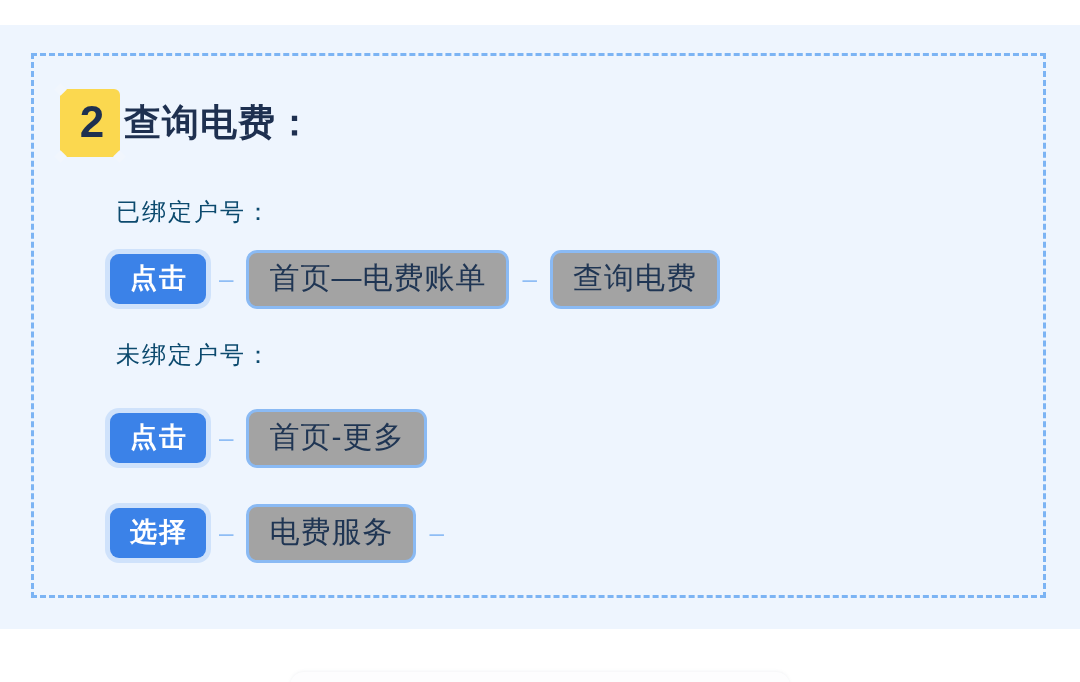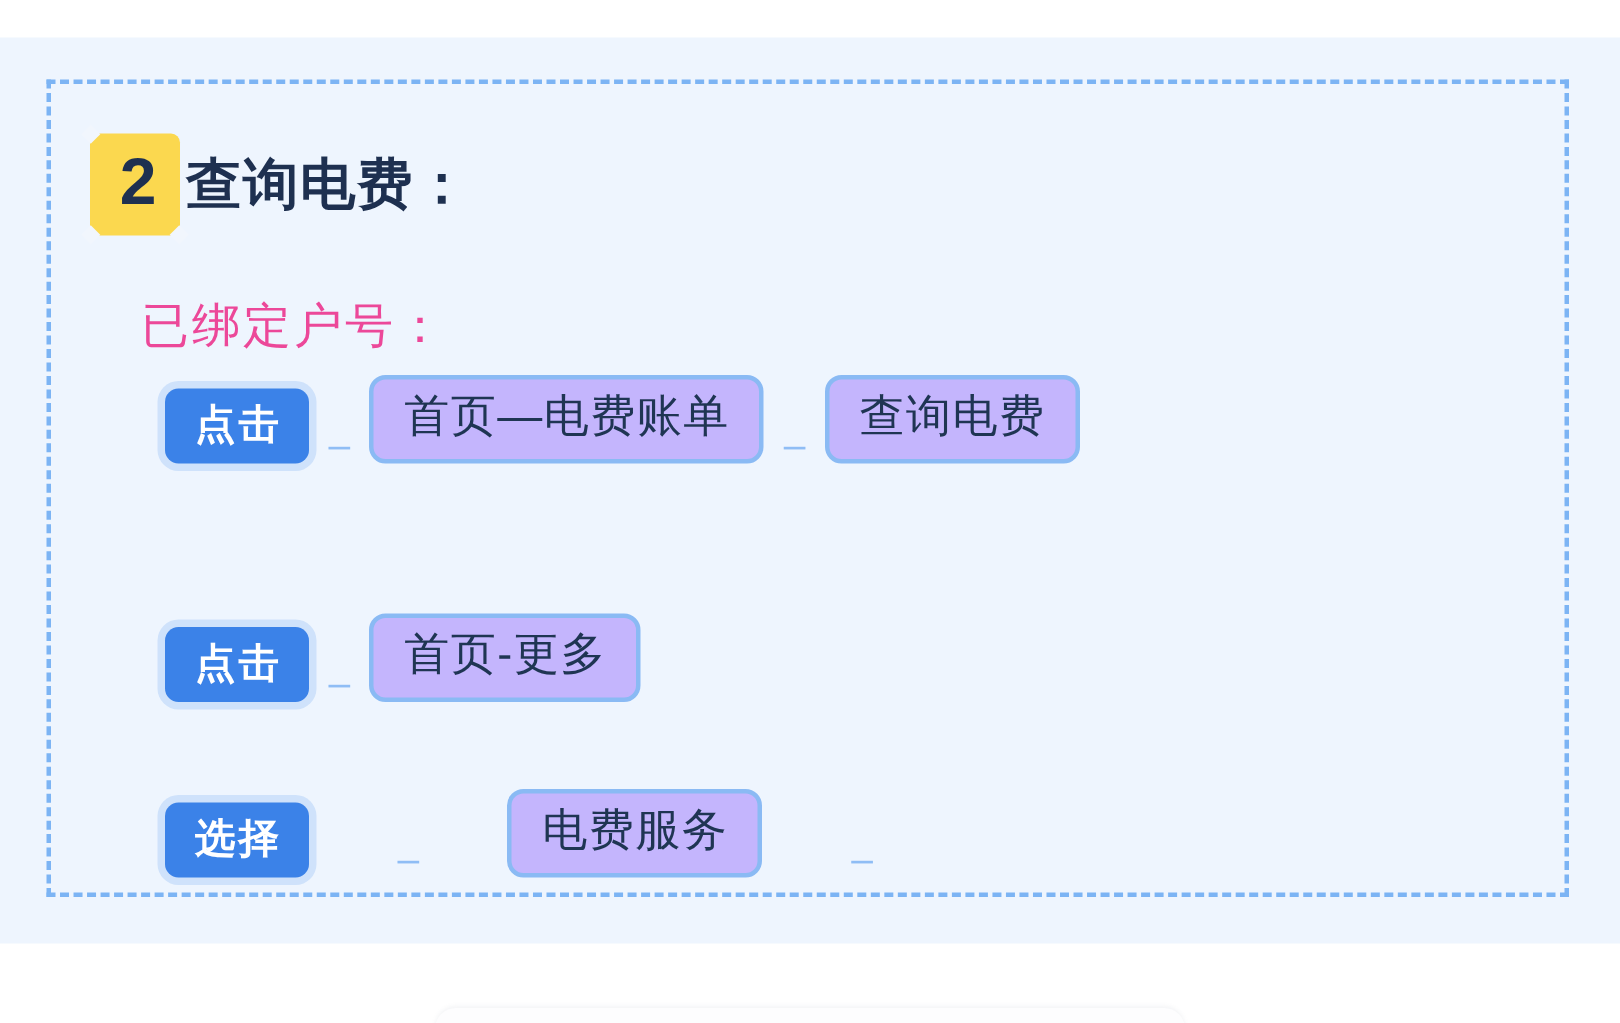--- a/index.html
+++ b/index.html
@@ -92,40 +92,40 @@
     font-weight: bold;
     color: #1e3050;
     letter-spacing: 1px;
     white-space: nowrap;
     font-family: Liberation Serif, serif;
   }
 
   
   .sub-label {
     position: absolute;
-    left: 60px;
-    font-size: 32px;
-    color: #ec4899;
+    left: 82px;
+    font-size: 24px;
+    color: #0c4a6e;
     letter-spacing: 2px;
     white-space: nowrap;
   }
   #label-bound   { top: 140px; }
   #label-unbound { top: 283px; }
 
   
   .flow-row {
     position: absolute;
     left: 76px;
     display: flex;
-    align-items: flex-end;
+    align-items: center;
     white-space: nowrap;
   }
   #flow-row-1 { top: 194px; }
   #flow-row-2 { top: 353px; }
-  #flow-row-3 { top: 470px; gap: 46px; }
+  #flow-row-3 { top: 448px; }
 
   
   .action-chip {
     background: #3b82e8;
     color: #ffffff;
     font-size: 27px;
     font-weight: bold;
     letter-spacing: 2px;
     border-radius: 9px;
     padding: 11px 18px 12px 20px;
@@ -138,21 +138,21 @@
   .connector {
     color: #8fbdf5;
     font-size: 26px;
     line-height: 1;
     padding: 0 13px;
     flex: none;
   }
 
   
   .path-chip {
-    background: #c4b5fd;
+    background: #a3a3a3;
     border: 3px solid #8abaf4;
     border-radius: 11px;
     color: #1f3553;
     font-size: 30px;
     letter-spacing: 1px;
     padding: 8px 20px 10px 20px;
     line-height: 1.15;
     flex: none;
   }
 </style>
@@ -176,20 +176,21 @@
   <div class="sub-label" id="label-bound">已绑定户号：</div>
 
   <div class="flow-row" id="flow-row-1">
     <span class="action-chip">点击</span>
     <span class="connector">–</span>
     <span class="path-chip">首页—电费账单</span>
     <span class="connector">–</span>
     <span class="path-chip">查询电费</span>
   </div>
 
+  <div class="sub-label" id="label-unbound">未绑定户号：</div>
 
   <div class="flow-row" id="flow-row-2">
     <span class="action-chip">点击</span>
     <span class="connector">–</span>
     <span class="path-chip">首页-更多</span>
   </div>
 
   <div class="flow-row" id="flow-row-3">
     <span class="action-chip">选择</span>
     <span class="connector">–</span>

